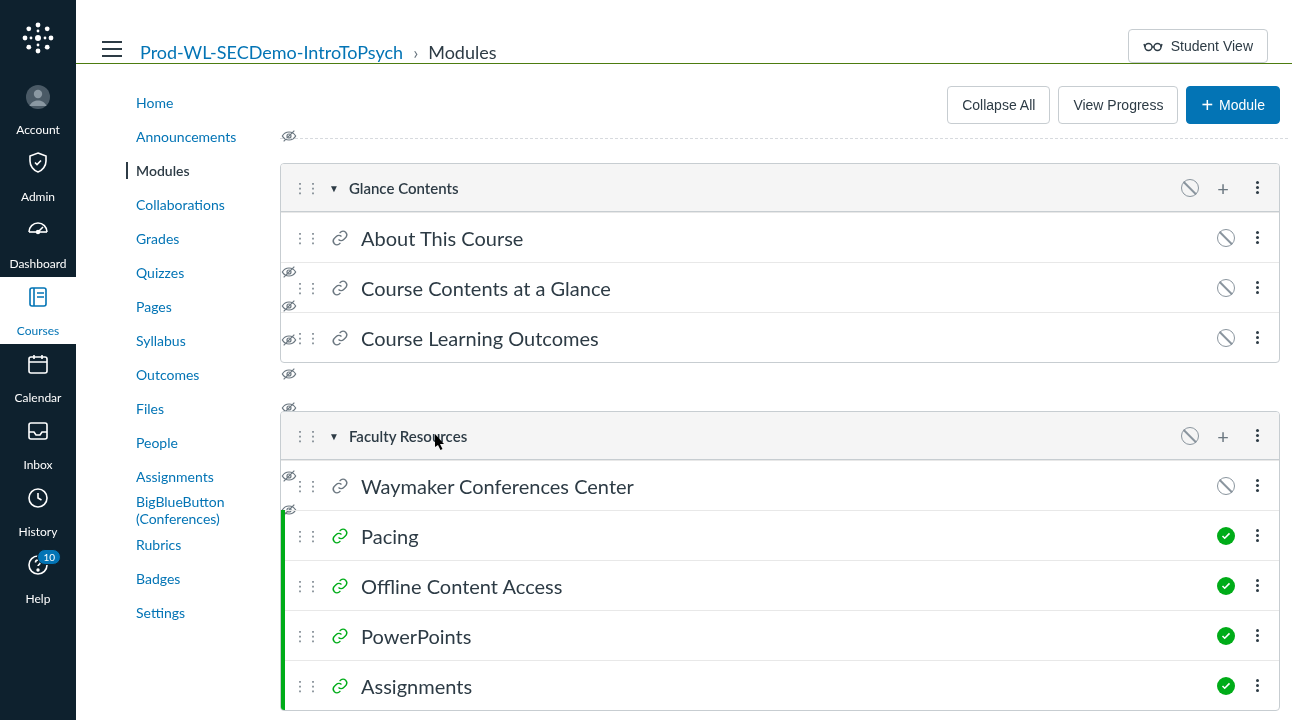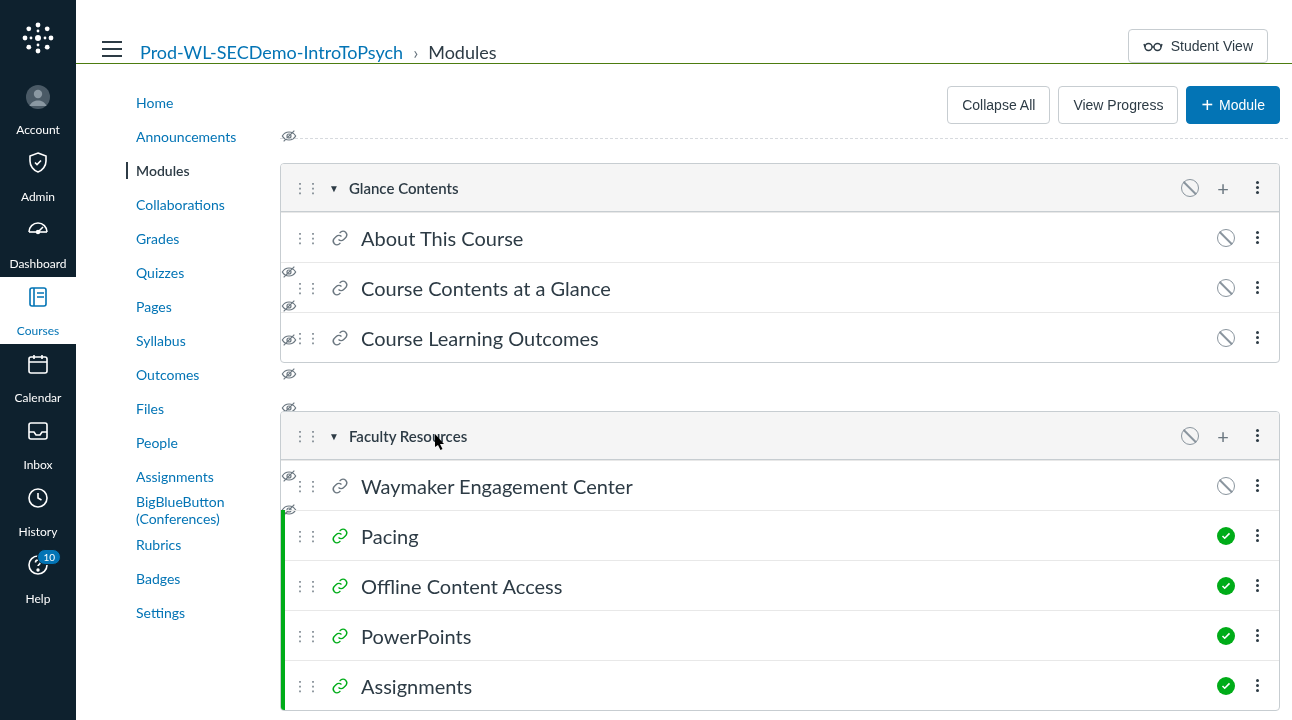--- a/index.html
+++ b/index.html
@@ -413,21 +413,21 @@
           </div>
         </div>
         <div class="module-item">
           <span class="drag">⋮⋮</span>
           <span class="item-type-icon">
             <svg width="18" height="18" viewBox="0 0 24 24" fill="none" stroke="#6b7780" stroke-width="1.8">
               <path d="M10 14a5 5 0 007 0l3-3a5 5 0 00-7-7l-1.5 1.5"></path>
               <path d="M14 10a5 5 0 00-7 0l-3 3a5 5 0 007 7l1.5-1.5"></path>
             </svg>
           </span>
-          <span class="item-title">Waymaker Engagement Center</span>
+          <span class="item-title">Waymaker Conferences Center</span>
           <span class="item-spacer"></span>
           <div class="no-pub"></div>
           <div class="kebab">
             <span></span>
             <span></span>
             <span></span>
           </div>
         </div>
         <div class="module-item published">
           <span class="drag">⋮⋮</span>

